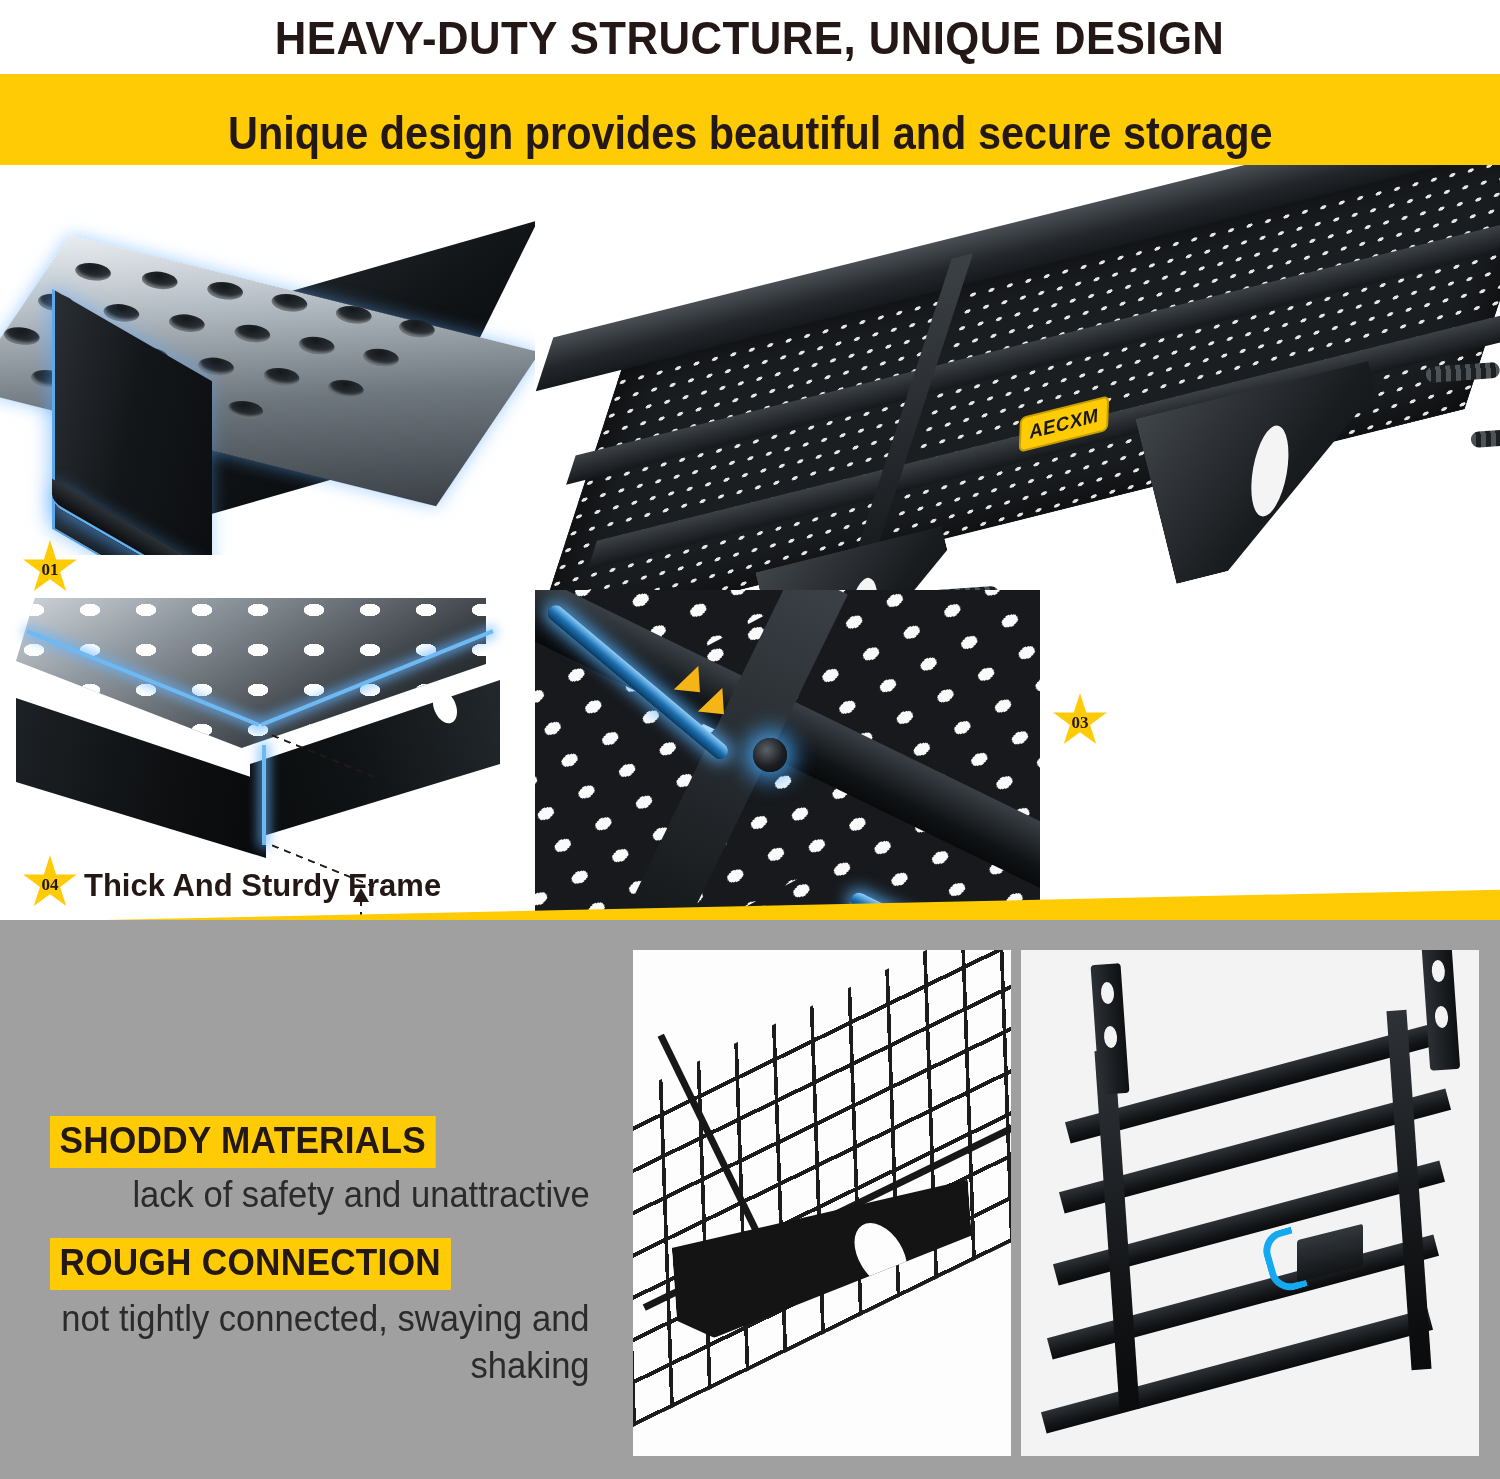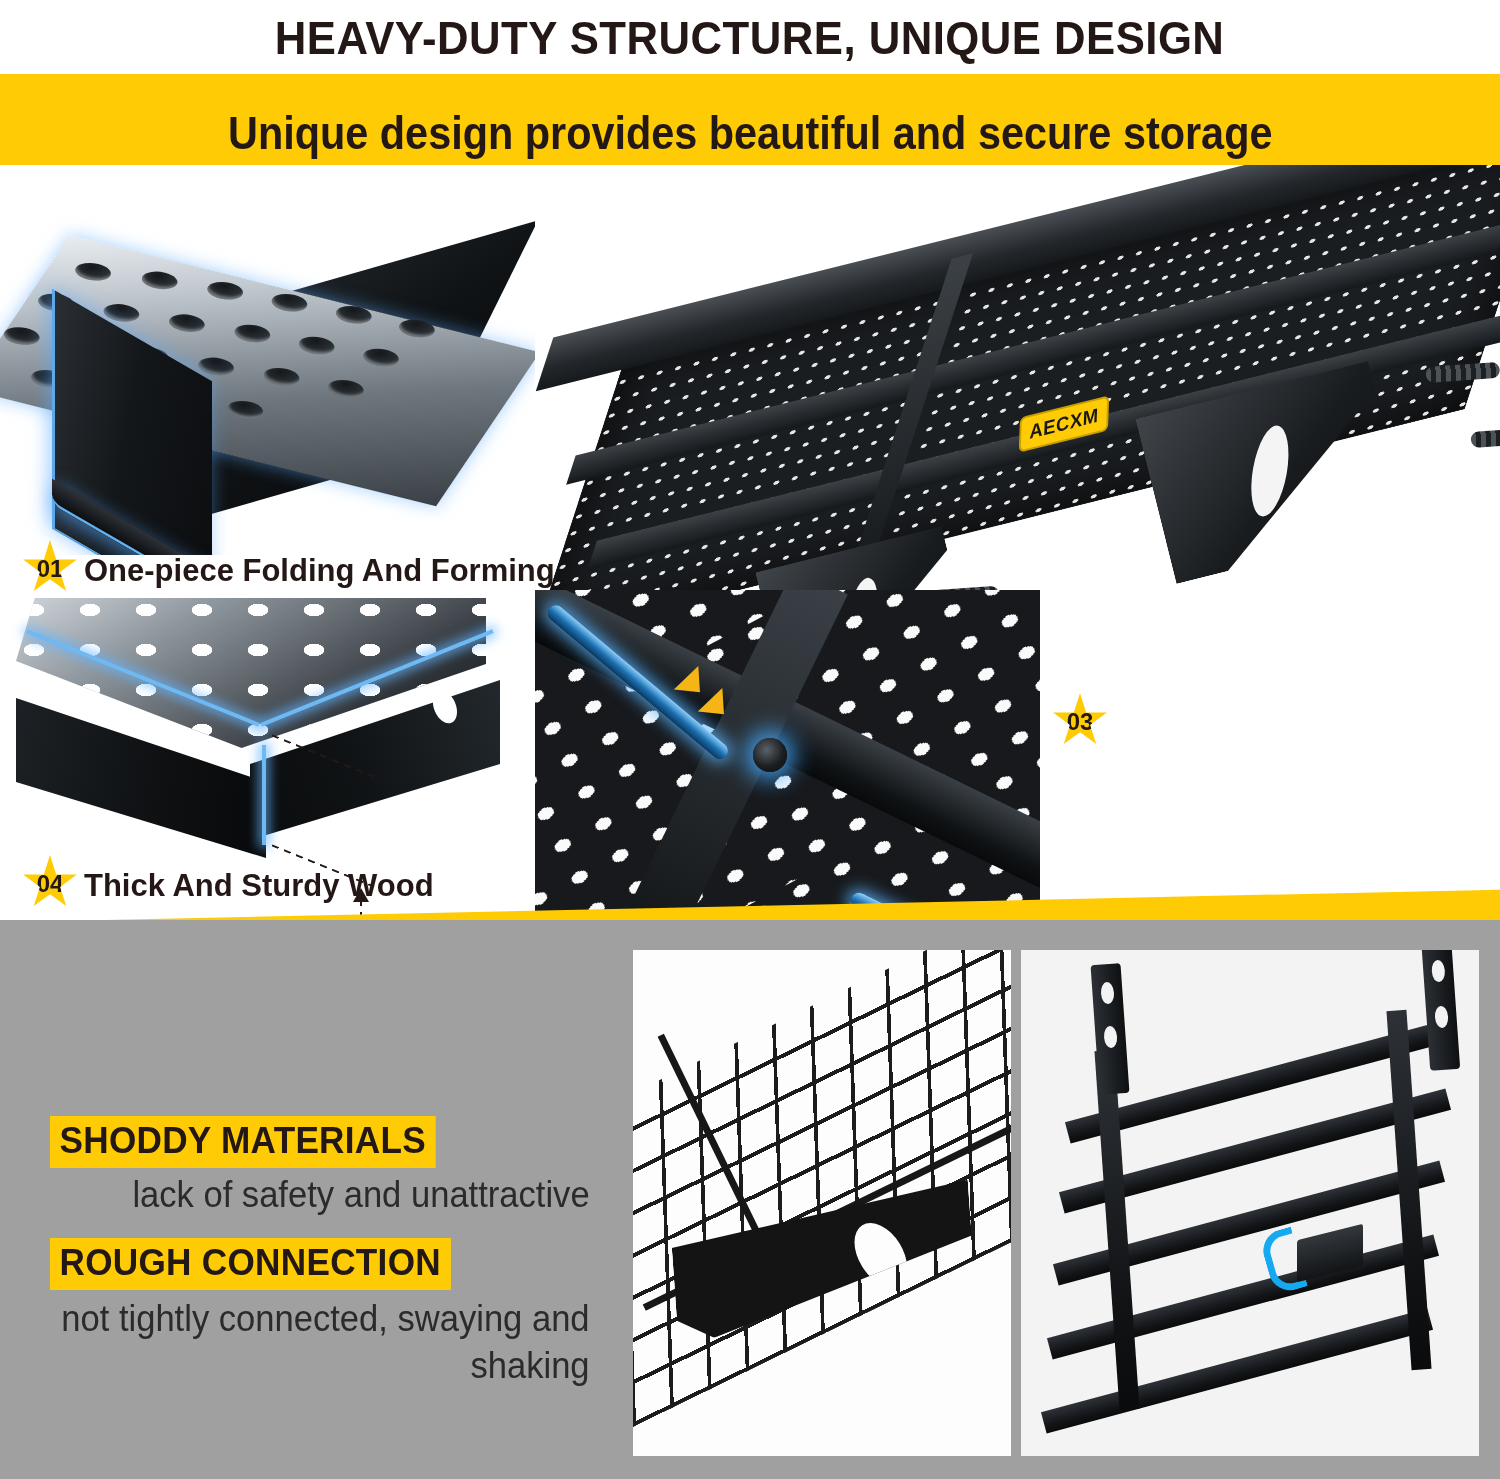--- a/index.html
+++ b/index.html
@@ -187,22 +187,22 @@
   .bolt { position:absolute; width:34px; height:34px; border-radius:50%;
     background: radial-gradient(circle at 40% 35%, #5a6168 0%, #1c1f22 55%, #0b0d0e 100%);
     box-shadow: 0 0 22px 8px rgba(70,170,255,.85); }
 
   
   .star {
     position:absolute; width: 56px; height: 56px; background:#FFCB05;
     clip-path: polygon(50% 0%, 61% 35%, 98% 35%, 68% 57%, 79% 91%, 50% 70%, 21% 91%, 32% 57%, 2% 35%, 39% 35%);
     display:flex; align-items:center; justify-content:center;
   }
-  .star span { font-size: 24px; font-weight: 700; color:#231815; line-height:1; margin-top:2px;
-    font-family:Liberation Sans, sans-serif; }
+  .star span { font-size: 17px; font-weight: 700; color:#231815; line-height:1; margin-top:2px;
+    font-family:Liberation Serif, serif; }
   .feat-txt { position:absolute; font-size: 31px; font-weight: 600; color:#231815;
     font-family:"Liberation Sans", sans-serif; white-space: nowrap; }
   .feat-txt-multi { position:absolute; font-size: 31px; font-weight: 600; color:#231815;
     font-family:"Liberation Sans", sans-serif; line-height: 1.28; width: 430px; }
 
   
   .slant {
     position:absolute; left:0; top: 860px; width: 1500px; height: 100px; overflow:hidden; pointer-events:none;
   }
   .slant-bar {
@@ -309,21 +309,20 @@
           </div>
         </div>
         <div class="chan-front"></div>
         <div class="chan-lip"></div>
       </div>
     </div>
 
     <div class="star" style="left:22px; top:375px;">
       <span>01</span>
     </div>
-    <div class="feat-txt" style="left:84px; top:388px;">One-piece Folding And Forming</div>
 
     <div class="panel2">
       <div class="shelf">
         <div class="shelf-deck">
           <div class="perf"></div>
         </div>
         <div class="shelf-rim"></div>
         <div class="shelf-bar" style="left:0; top:160px; width:960px;"></div>
         <div class="shelf-bar" style="left:0; top:248px; width:960px;"></div>
         <div class="shelf-bar" style="left:330px; top:60px; width:22px; height:290px;"></div>
@@ -351,21 +350,21 @@
       <div class="frm-hole"></div>
     </div>
     <div class="dim-dash" style="left:268px; top:590px; width:110px; transform:rotate(22deg);"></div>
     <div class="dim-dash" style="left:268px; top:700px; width:110px; transform:rotate(22deg);"></div>
     <div class="dim-arrow"></div>
     <div class="dim-label">1"</div>
 
     <div class="star" style="left:22px; top:690px;">
       <span>04</span>
     </div>
-    <div class="feat-txt" style="left:84px; top:703px;">Thick And Sturdy Wood</div>
+    <div class="feat-txt" style="left:84px; top:703px;">Thick And Sturdy Frame</div>
 
     <div class="panel4">
       <div class="rail-bgA"></div>
       <div class="rail-bgB"></div>
       <div class="rail-bgC"></div>
       <div class="rail-beam" style="left:-40px; top:120px; width:620px; height:60px; transform:rotate(26deg);"></div>
       <div class="rail-beam" style="left:120px; top:-40px; width:60px; height:620px; transform:rotate(26deg);"></div>
       <div class="rail-blue" style="left:20px; top:12px; width:230px; transform:rotate(40deg); transform-origin:left top;"></div>
       <div class="rail-blue" style="left:320px; top:300px; width:190px; transform:rotate(26deg); transform-origin:left top;"></div>
       <div class="chev" style="left:148px; top:78px; transform:rotate(46deg);"></div>

